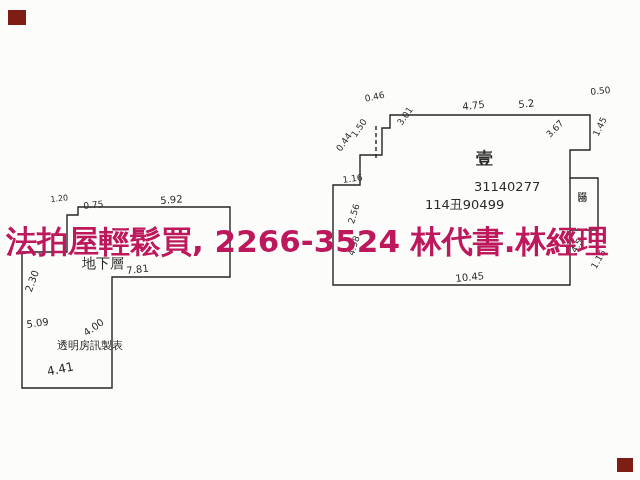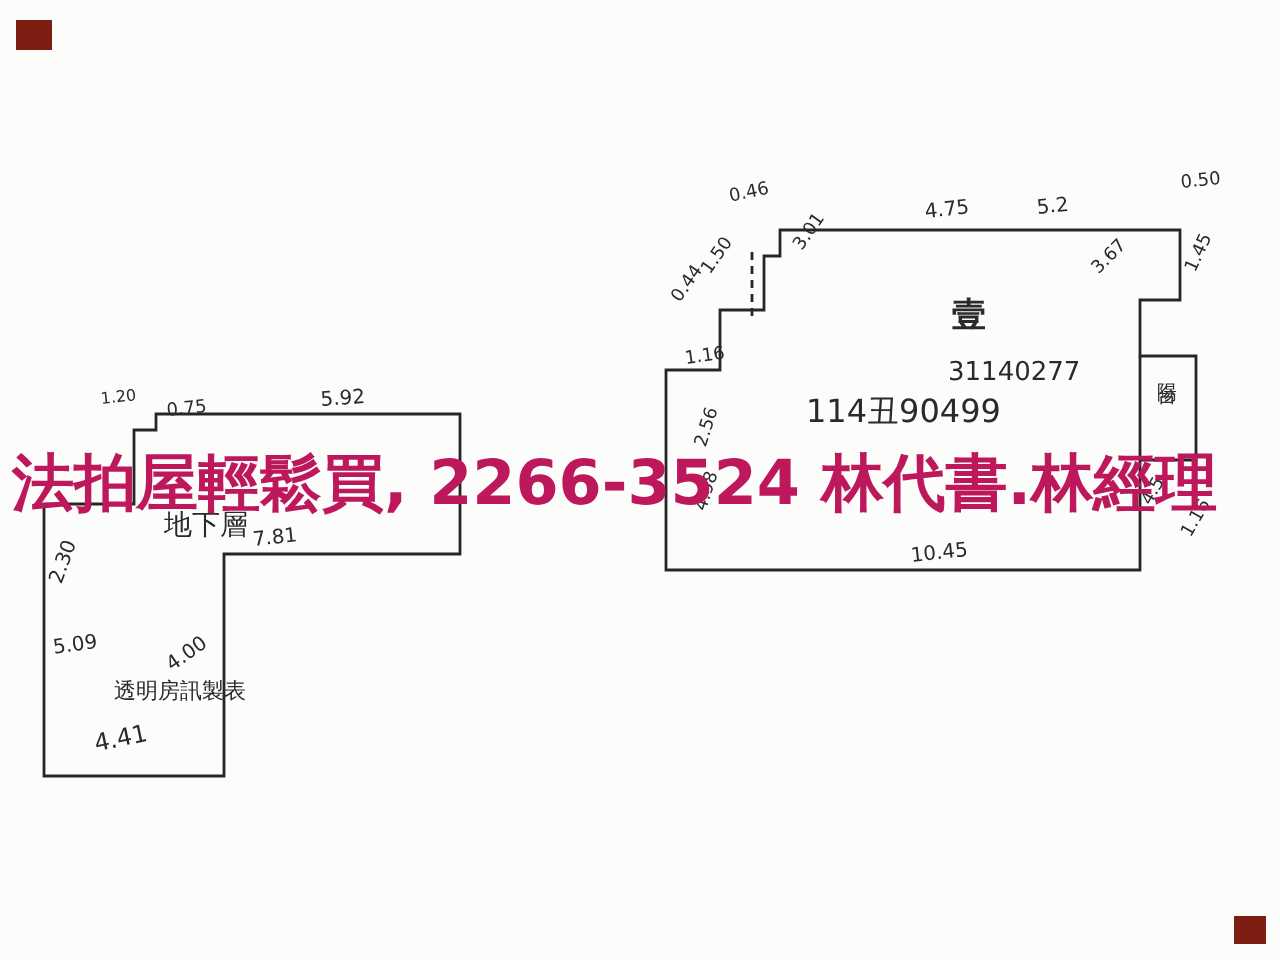--- a/index.html
+++ b/index.html
@@ -62,21 +62,21 @@
       <span class="anno" style="left: 462px; top: 102px; font-size: 10px; transform: rotate(-6deg);">4.75</span>
       <span class="anno" style="left: 518px; top: 100px; font-size: 10px; transform: rotate(-6deg);">5.2</span>
       <span class="anno" style="left: 590px; top: 88px; font-size: 9px; transform: rotate(-6deg);">0.50</span>
       <span class="anno" style="left: 545px; top: 133px; font-size: 9px; transform: rotate(-45deg);">3.67</span>
       <span class="anno" style="left: 592px; top: 134px; font-size: 9px; transform: rotate(-65deg);">1.45</span>
       <span class="anno" style="left: 350px; top: 134px; font-size: 9px; transform: rotate(-55deg);">1.50</span>
       <span class="anno" style="left: 335px; top: 148px; font-size: 9px; transform: rotate(-55deg);">0.44</span>
       <span class="anno" style="left: 342px; top: 176px; font-size: 9px; transform: rotate(-8deg);">1.16</span>
       <span class="anno" style="left: 476px; top: 150px; font-size: 17px; font-weight: bold;">壹</span>
       <span class="anno" style="left: 430px; top: 180px; font-size: 13px; margin-left: 44px;">31140277</span>
-      <span class="anno" style="left: 403px; top: 198px; font-size: 16px;">114丑90499</span>
+      <span class="anno" style="left: 425px; top: 198px; font-size: 13px;">114丑90499</span>
       <span class="anno vertical" style="left: 577px; top: 184px; font-size: 10px;">陽台</span>
       <span class="anno" style="left: 347px; top: 222px; font-size: 9px; transform: rotate(-72deg);">2.56</span>
       <span class="anno" style="left: 347px; top: 254px; font-size: 9px; transform: rotate(-72deg);">4.98</span>
       <span class="anno" style="left: 570px; top: 250px; font-size: 9px; transform: rotate(-60deg);">4.5</span>
       <span class="anno" style="left: 590px; top: 266px; font-size: 9px; transform: rotate(-60deg);">1.16</span>
       <span class="anno" style="left: 455px; top: 274px; font-size: 10px; transform: rotate(-6deg);">10.45</span>
     </div>
 
   <div class="watermark" style="color: #be185d;">法拍屋輕鬆買, 2266-3524  林代書.林經理</div>
 

